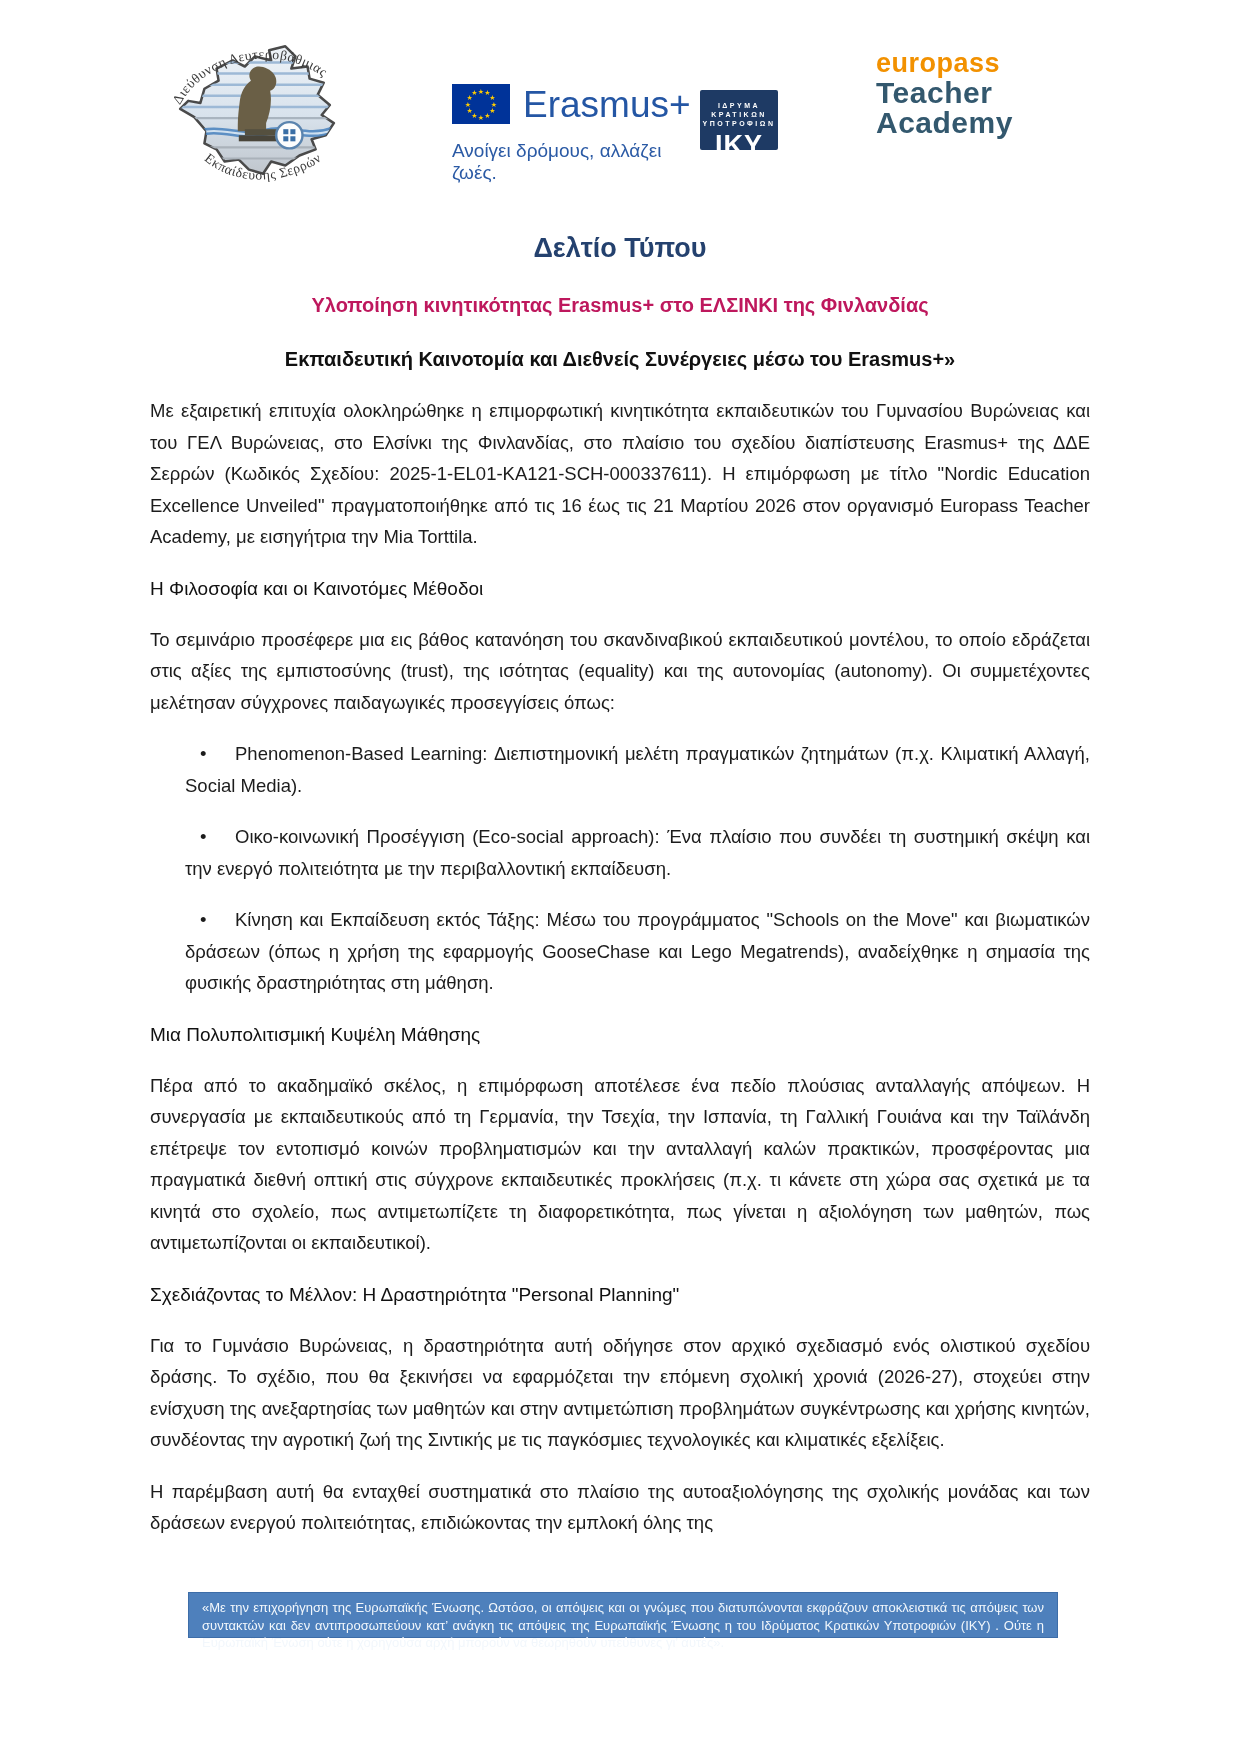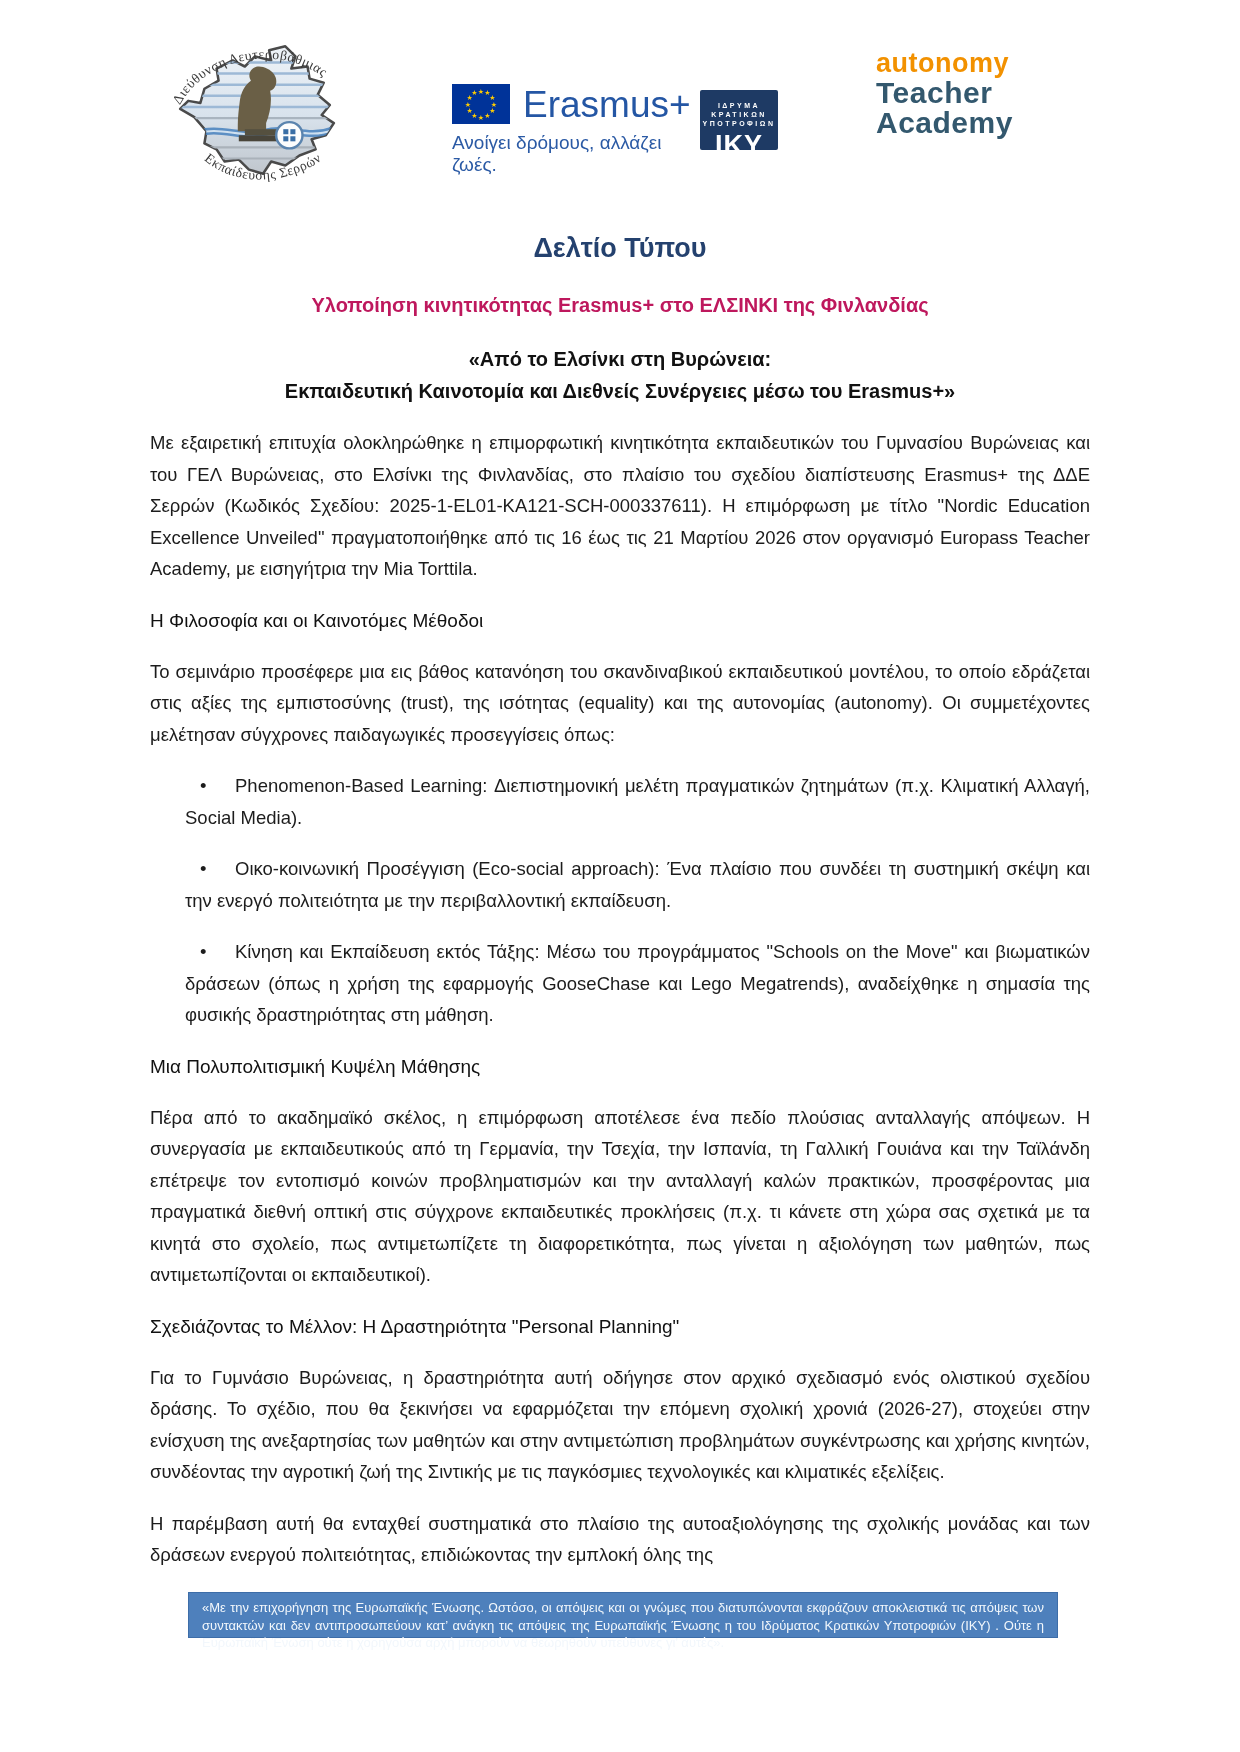--- a/index.html
+++ b/index.html
@@ -13,21 +13,21 @@
   }
   
   .header{position:absolute;top:0;left:0;width:1240px;height:205px;}
   .seal{position:absolute;left:166px;top:28px;width:182px;height:168px;}
   .erasmus{position:absolute;left:452px;top:84px;width:250px;}
   .erasmus-row{display:flex;align-items:flex-end;gap:13px;}
   .erasmus-name{
     font-size:37px;color:#2456a4;font-weight:400;letter-spacing:0;
     line-height:1;padding-bottom:1px;
   }
-  .erasmus-tagline{font-size:19px;color:#2b5aa5;margin-top:8px;font-weight:500;}
+  .erasmus-tagline{font-size:19px;color:#2b5aa5;margin-top:16px;font-weight:500;}
   .iky{
     position:absolute;left:700px;top:90px;width:78px;height:60px;
     background:#1e3a64;color:#ffffff;text-align:center;box-sizing:border-box;
     padding-top:11px;border-radius:2px;
   }
   .iky-line{font-size:7px;letter-spacing:2.5px;line-height:9px;font-weight:700;}
   .iky-acronym{font-size:27px;font-weight:700;letter-spacing:1px;line-height:30px;margin-top:2px;}
   .europass{position:absolute;left:876px;top:50px;line-height:1.02;}
   .europass-brand{font-size:27px;font-weight:700;color:#f29100;letter-spacing:.5px;}
   .europass-line{font-size:30px;font-weight:700;color:#33586e;letter-spacing:.5px;}
@@ -153,34 +153,33 @@
     </div>
 
     <div class="iky">
       <div class="iky-line">ΙΔΡΥΜΑ</div>
       <div class="iky-line">ΚΡΑΤΙΚΩΝ</div>
       <div class="iky-line">ΥΠΟΤΡΟΦΙΩΝ</div>
       <div class="iky-acronym">ΙΚΥ</div>
     </div>
 
     <div class="europass">
-      <div class="europass-brand">autonomy</div>
+      <div class="europass-brand">europass</div>
       <div class="europass-line">Teacher</div>
       <div class="europass-line">Academy</div>
     </div>
   </div>
 
   <div class="content">
 
     <h1 class="doc-title">Δελτίο Τύπου</h1>
 
     <h2 class="doc-subtitle">Υλοποίηση κινητικότητας Erasmus+ στο ΕΛΣΙΝΚΙ της Φινλανδίας</h2>
 
     <div class="doc-heading">
-      <div>«Από το Ελσίνκι στη Βυρώνεια:</div>
       <div>Εκπαιδευτική Καινοτομία και Διεθνείς Συνέργειες μέσω του Erasmus+»</div>
     </div>
 
     <p class="para">Με εξαιρετική επιτυχία ολοκληρώθηκε η επιμορφωτική κινητικότητα εκπαιδευτικών του Γυμνασίου Βυρώνειας και του ΓΕΛ Βυρώνειας, στο Ελσίνκι της Φινλανδίας, στο πλαίσιο του σχεδίου διαπίστευσης Erasmus+ της ΔΔΕ Σερρών (Κωδικός Σχεδίου: 2025-1-EL01-KA121-SCH-000337611). Η επιμόρφωση με τίτλο "Nordic Education Excellence Unveiled" πραγματοποιήθηκε από τις 16 έως τις 21 Μαρτίου 2026 στον οργανισμό Europass Teacher Academy, με εισηγήτρια την Mia Torttila.</p>
 
     <div class="section-heading">Η Φιλοσοφία και οι Καινοτόμες Μέθοδοι</div>
 
     <p class="para">Το σεμινάριο προσέφερε μια εις βάθος κατανόηση του σκανδιναβικού εκπαιδευτικού μοντέλου, το οποίο εδράζεται στις αξίες της εμπιστοσύνης (trust), της ισότητας (equality) και της αυτονομίας (autonomy). Οι συμμετέχοντες μελέτησαν σύγχρονες παιδαγωγικές προσεγγίσεις όπως:</p>
 
     <ul class="bullets">

